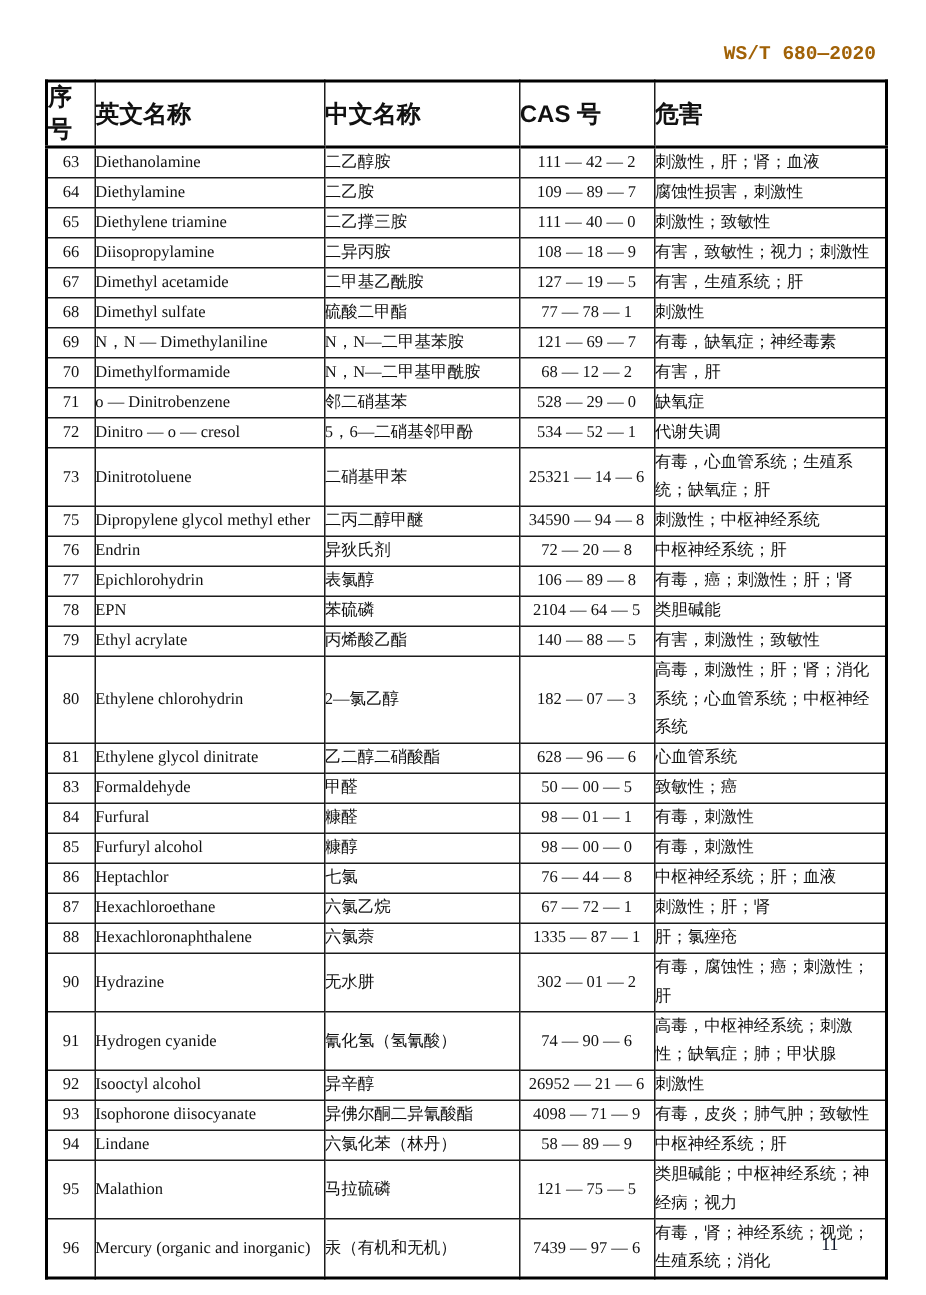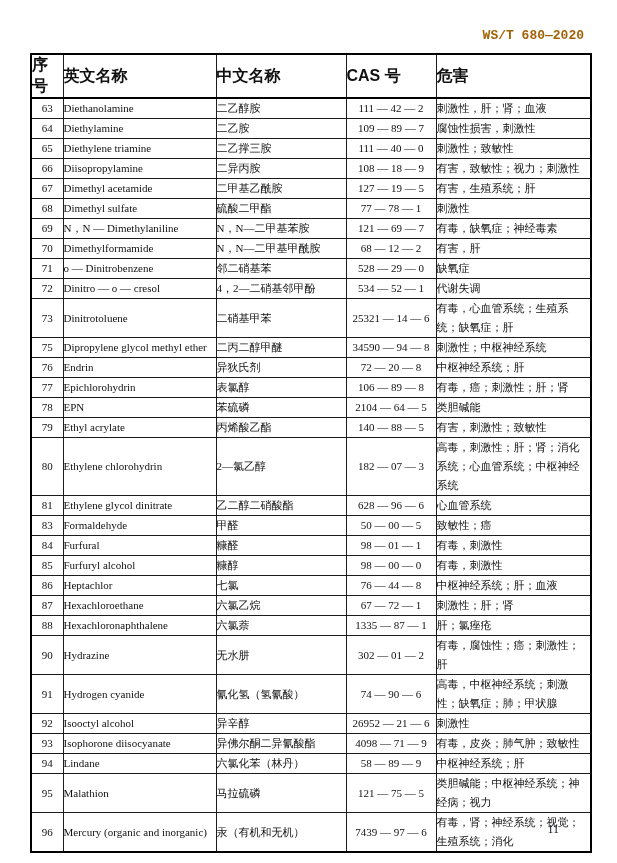--- a/index.html
+++ b/index.html
@@ -182,21 +182,21 @@
         <tr>
       <td class="no">71</td>
       <td class="en">o — Dinitrobenzene</td>
       <td class="zh">邻二硝基苯</td>
       <td class="cas">528 — 29 — 0</td>
       <td class="hz">缺氧症</td>
     </tr>
         <tr>
       <td class="no">72</td>
       <td class="en">Dinitro — o — cresol</td>
-      <td class="zh">4，2—二硝基邻甲酚</td>
+      <td class="zh">5，6—二硝基邻甲酚</td>
       <td class="cas">534 — 52 — 1</td>
       <td class="hz">代谢失调</td>
     </tr>
         <tr>
       <td class="no">73</td>
       <td class="en">Dinitrotoluene</td>
       <td class="zh">二硝基甲苯</td>
       <td class="cas">25321 — 14 — 6</td>
       <td class="hz">有毒，心血管系统；生殖系统；缺氧症；肝</td>
     </tr>

